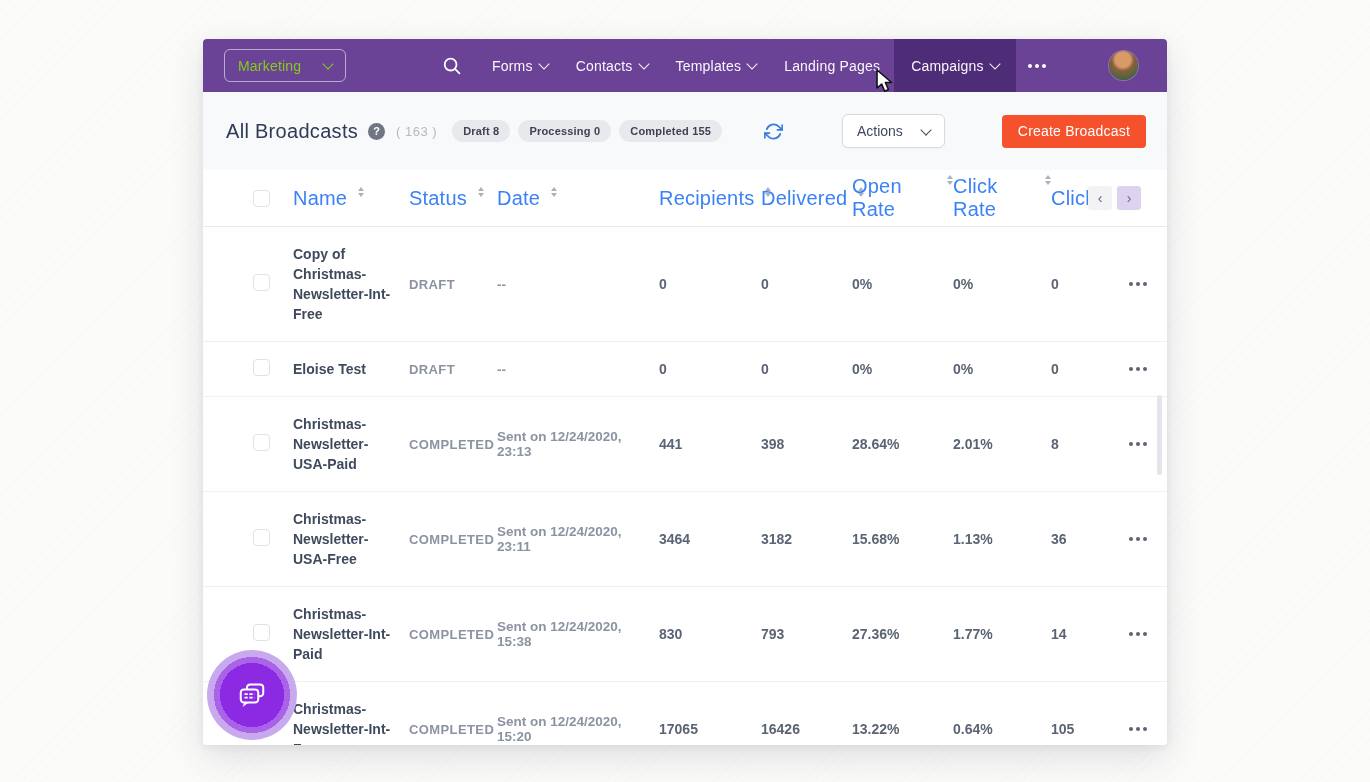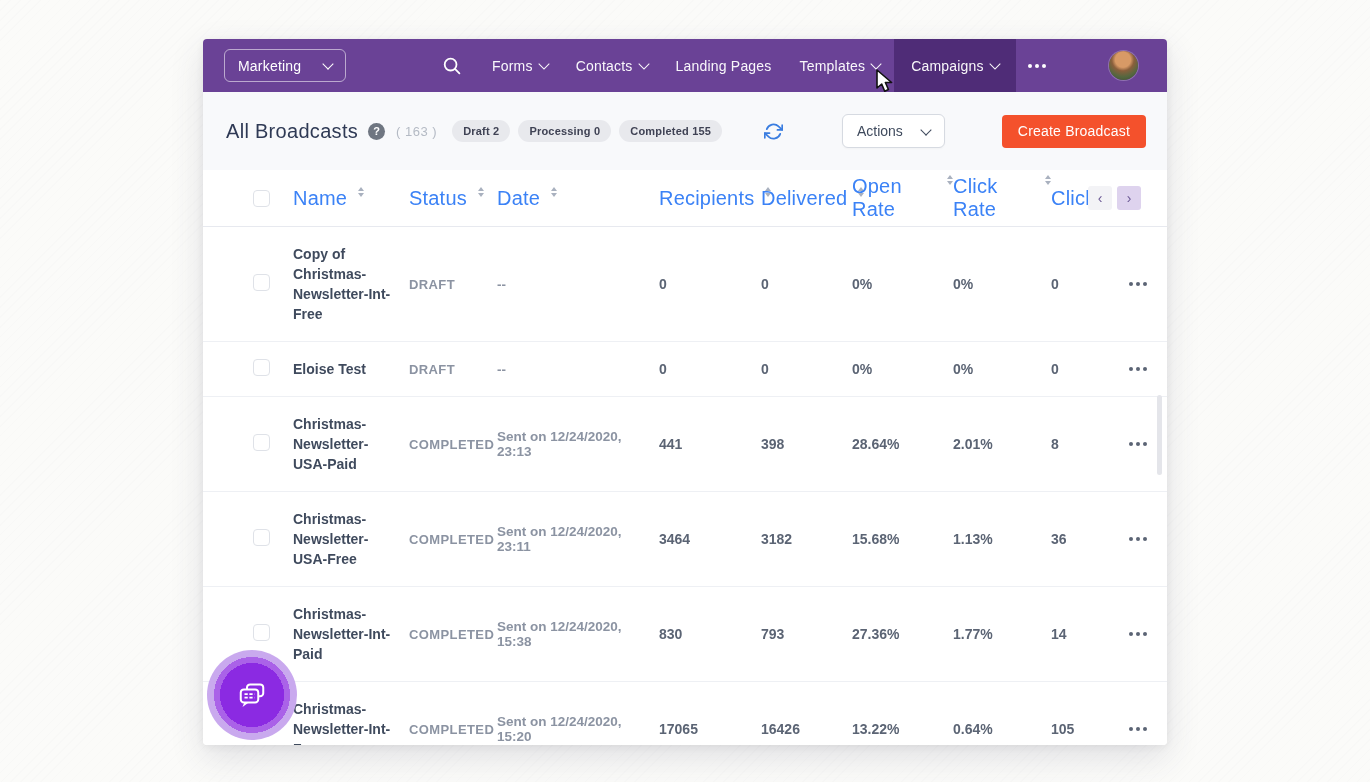--- a/index.html
+++ b/index.html
@@ -20,21 +20,21 @@
     box-shadow:0 12px 34px rgba(60,60,90,.14), 0 2px 8px rgba(0,0,0,.06);
   }
   
   .topnav{
     position:relative;height:53px;background:var(--nav-bg,#6a4296);
     display:flex;align-items:center;color:rgba(255,255,255,.96);
   }
   .product-switch{
     margin-left:21px;width:122px;height:33px;flex:0 0 auto;
     background:transparent;border:1px solid rgba(255,255,255,.55);border-radius:6px;
-    color:#ffffff;font:14px "Liberation Sans",sans-serif;letter-spacing:.2px;
+    color:#84cc16;font:14px "Liberation Sans",sans-serif;letter-spacing:.2px;
     display:flex;align-items:center;justify-content:space-between;padding:0 13px;cursor:pointer;
   }
   .chev{
     display:inline-block;width:7px;height:7px;
     border-right:1.8px solid currentColor;border-bottom:1.8px solid currentColor;
     transform:rotate(45deg);margin-left:7px;margin-top:-3px;flex:0 0 auto;
   }
   .nav-search{margin-left:96px;width:20px;height:20px;display:flex;align-items:center;cursor:pointer;flex:0 0 auto;}
   .nav-items{display:flex;align-items:stretch;height:100%;margin-left:16px;}
   .nav-item{
@@ -146,44 +146,44 @@
       <nav class="nav-items">
         <a class="nav-item">
           <span>Forms</span>
           <i class="chev"></i>
         </a>
         <a class="nav-item">
           <span>Contacts</span>
           <i class="chev"></i>
         </a>
         <a class="nav-item">
-          <span>Landing Pages</span>
-        </a>
-        <a class="nav-item">
           <span>Templates</span>
           <i class="chev"></i>
+        </a>
+        <a class="nav-item">
+          <span>Landing Pages</span>
         </a>
         <a class="nav-item active">
           <span>Campaigns</span>
           <i class="chev"></i>
         </a>
         <span class="nav-more">
             <span class="dots"></span>
           </span>
       </nav>
 
       <span class="avatar"></span>
     </header>
 
     <div class="toolbar">
       <h1 class="page-title">All Broadcasts</h1>
       <span class="help-badge">?</span>
       <span class="count-label">( 163 )</span>
       <div class="badge-group">
-        <span class="pill">Draft 2</span>
+        <span class="pill">Draft 8</span>
         <span class="pill">Processing 0</span>
         <span class="pill">Completed 155</span>
       </div>
 
       <div class="toolbar-right">
         <span class="refresh-btn">
           <svg width="19" height="19" viewBox="0 0 24 24" fill="none" stroke="var(--refresh-blue,#3a7de0)" stroke-width="2.2" stroke-linecap="round" stroke-linejoin="round">
             <polyline points="23 4 23 10 17 10"></polyline>
             <polyline points="1 20 1 14 7 14"></polyline>
             <path d="M3.51 9a9 9 0 0 1 14.85-3.36L23 10"></path>

